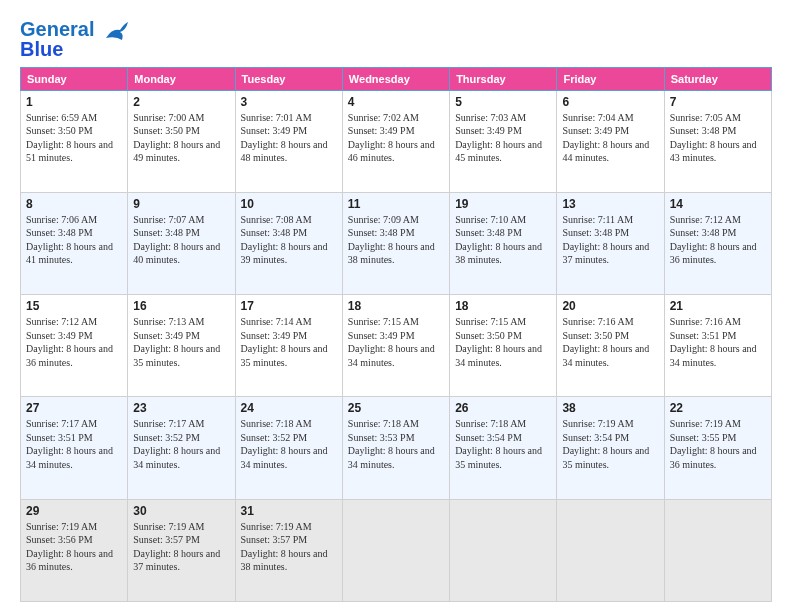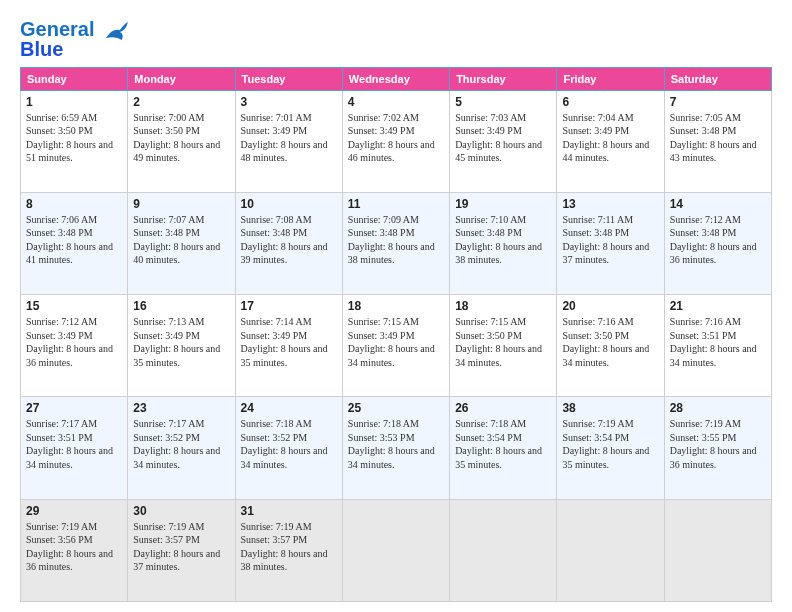--- a/index.html
+++ b/index.html
@@ -240,21 +240,21 @@
           </td>
           <td>
             <span class="day-num">26</span>
         <div class="day-info">Sunrise: 7:18 AM<br>Sunset: 3:54 PM<br>Daylight: 8 hours and 35 minutes.</div>
           </td>
           <td>
             <span class="day-num">38</span>
         <div class="day-info">Sunrise: 7:19 AM<br>Sunset: 3:54 PM<br>Daylight: 8 hours and 35 minutes.</div>
           </td>
           <td>
-            <span class="day-num">28</span>
+            <span class="day-num">22</span>
         <div class="day-info">Sunrise: 7:19 AM<br>Sunset: 3:55 PM<br>Daylight: 8 hours and 36 minutes.</div>
           </td>
         </tr>
         <tr class="last-row">
           <td>
             <span class="day-num">29</span>
         <div class="day-info">Sunrise: 7:19 AM<br>Sunset: 3:56 PM<br>Daylight: 8 hours and 36 minutes.</div>
           </td>
           <td>
             <span class="day-num">30</span>

